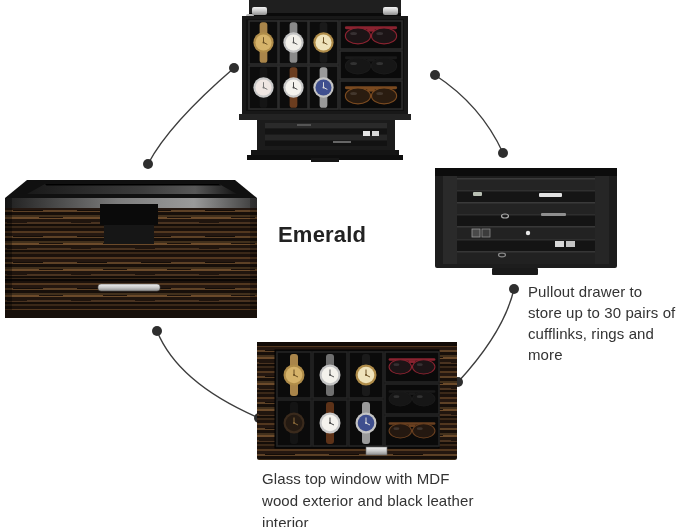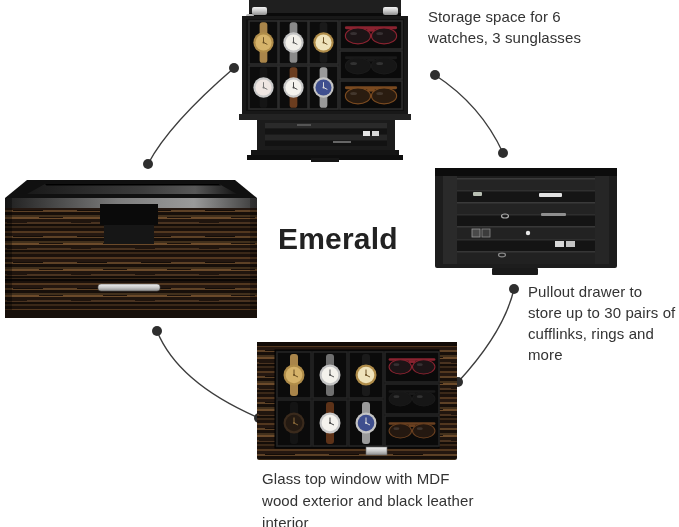--- a/index.html
+++ b/index.html
@@ -31,21 +31,21 @@
     color: #333333;
     white-space: pre-line;
     letter-spacing: 0.1px;
   }
   .caption-storage { left: 428px; top: 6px;   width: 240px; }
   .caption-pullout { left: 528px; top: 281px; width: 150px; }
   .caption-glass   { left: 262px; top: 468px; width: 235px; line-height: 22px; }
   .product-title {
     position: absolute;
     left: 278px; top: 222px;
-    font-size: 30px;
+    font-size: 22px;
     font-weight: bold;
     color: #222222;
     letter-spacing: 0.2px;
   }
   .defs-holder { position: absolute; width: 0; height: 0; overflow: hidden; }
 </style>
 </head>
 <body>
 
 <svg class="defs-holder" aria-hidden="true">
@@ -272,22 +272,20 @@
         <rect x="128" y="74" width="54" height="30"></rect>
       </g>
       <use href="#shades" x="129" y="14" width="52" height="20" style="--frame:#8a2330;--lens:#1c1416"></use>
       <use href="#shades" x="129" y="46" width="52" height="20" style="--frame:#1a1a1a;--lens:#161616"></use>
       <use href="#shades" x="129" y="78" width="52" height="20" style="--frame:#6a4020;--lens:#241810"></use>
 
       <rect x="109" y="105" width="21" height="8" fill="url(#silverGrad)" stroke="#666666" stroke-width="0.6"></rect>
     </svg>
   </figure>
 
-  <div class="caption caption-storage">Storage space for 6
-watches, 3 sunglasses</div>
   <div class="caption caption-pullout">Pullout drawer to
 store up to 30 pairs of
 cufflinks, rings and
 more</div>
   <div class="caption caption-glass">Glass top window with MDF
 wood exterior and black leather
 interior</div>
 
 </div>
 

